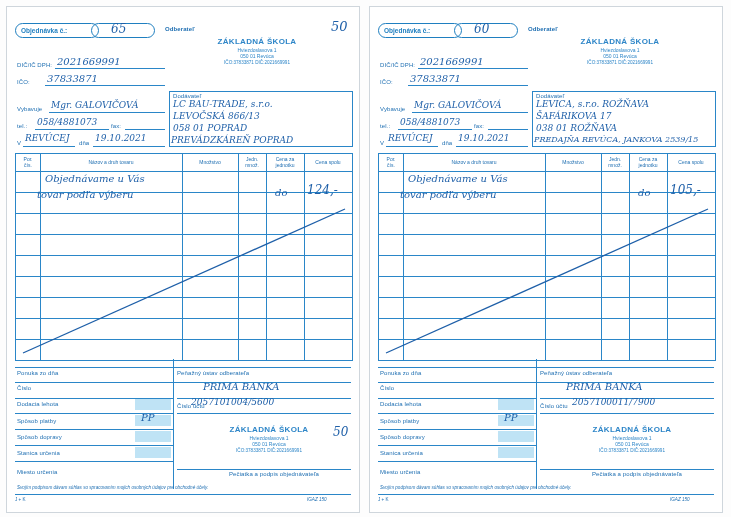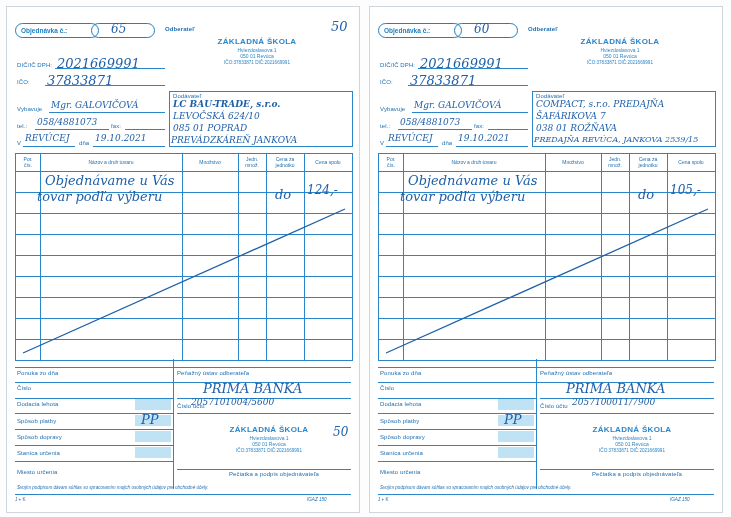--- a/index.html
+++ b/index.html
@@ -5,21 +5,21 @@
   html,body{margin:0;padding:0;background:#ffffff;}
   body{width:731px;height:517px;font-family:"Liberation Sans",sans-serif;overflow:hidden;}
   .page{position:relative;width:731px;height:517px;background:#fdfdfd;}
   .form{position:absolute;top:6px;width:352px;height:505px;background:#fff;border:1px solid #cfd6dc;}
   .form.left{left:6px;}
   .form.right{left:369px;}
   .inner{position:relative;width:100%;height:100%;}
   .prt{position:absolute;color:#1f6fb2;font-size:6px;letter-spacing:.1px;}
   .prt.b{font-weight:bold;}
   
-  .hw{position:absolute;color:#1e5fa8;font-family:"DejaVu Serif",serif;font-style:italic;font-size:13px;white-space:nowrap;}
+  .hw{position:absolute;color:#1e5fa8;font-family:"DejaVu Serif",serif;font-style:italic;font-size:10px;white-space:nowrap;}
   .hw.sm{font-size:9px;}
   .hw.lg{font-size:12px;}
 
   
   .pill{position:absolute;border:1.3px solid #1f7fc0;border-radius:9px;height:13px;display:flex;align-items:center;padding:0 5px;font-size:6.5px;font-weight:bold;color:#1f7fc0;background:#fff;}
   .numbox{position:absolute;border:1.2px solid #1f7fc0;border-radius:9px;width:62px;height:13px;}
 
   .line{position:absolute;background:#2a86c8;height:1px;}
   .vline{position:absolute;background:#2a86c8;width:1px;}
   .box{position:absolute;border:1px solid #2a86c8;}
@@ -67,24 +67,24 @@
     <div class="prt" style="left:10px;top:55px;">DIČ/IČ DPH:</div>
     <div class="hw" style="left:50px;top:49px;">2021669991</div>
     <div class="line" style="left:48px;top:61px;width:110px;"></div>
 
     <div class="prt" style="left:10px;top:72px;">IČO:</div>
     <div class="hw" style="left:40px;top:66px;">37833871</div>
     <div class="line" style="left:38px;top:78px;width:120px;"></div>
 
     <div class="box" style="left:162px;top:84px;width:182px;height:54px;"></div>
     <div class="prt" style="left:166px;top:86px;">Dodávateľ</div>
-    <div class="hw sm" style="left:166px;top:92px;font-weight:bold;">LC BAU-TRADE, s.r.o.</div>
-    <div class="hw sm" style="left:166px;top:104px;">LEVOČSKÁ 624/10</div>
-    <div class="hw sm" style="left:166px;top:116px;">085 01 POPRAD</div>
-    <div class="hw sm" style="left:164px;top:128px;">PREVÁDZKÁREŇ JANKOVA</div>
+    <div class="hw sm" style="left:166px;top:92px;">LC BAU-TRADE, s.r.o.</div>
+    <div class="hw sm" style="left:166px;top:104px;">LEVOČSKÁ 866/13</div>
+    <div class="hw sm" style="left:166px;top:116px;">058 01 POPRAD</div>
+    <div class="hw sm" style="left:164px;top:128px;">PREVÁDZKÁREŇ POPRAD</div>
 
     <div class="prt" style="left:10px;top:99px;">Vybavuje</div>
     <div class="hw sm" style="left:44px;top:93px;">Mgr. GALOVIČOVÁ</div>
     <div class="line" style="left:42px;top:105px;width:116px;"></div>
 
     <div class="prt" style="left:10px;top:116px;">tel.:</div>
     <div class="hw sm" style="left:30px;top:110px;">058/4881073</div>
     <div class="prt" style="left:104px;top:116px;">fax:</div>
     <div class="line" style="left:28px;top:122px;width:74px;"></div>
     <div class="line" style="left:118px;top:122px;width:40px;"></div>
@@ -198,22 +198,22 @@
     <div class="prt" style="left:10px;top:55px;">DIČ/IČ DPH:</div>
     <div class="hw" style="left:50px;top:49px;">2021669991</div>
     <div class="line" style="left:48px;top:61px;width:110px;"></div>
 
     <div class="prt" style="left:10px;top:72px;">IČO:</div>
     <div class="hw" style="left:40px;top:66px;">37833871</div>
     <div class="line" style="left:38px;top:78px;width:120px;"></div>
 
     <div class="box" style="left:162px;top:84px;width:182px;height:54px;"></div>
     <div class="prt" style="left:166px;top:86px;">Dodávateľ</div>
-    <div class="hw sm" style="left:166px;top:92px;">COMPACT, s.r.o. PREDAJŇA</div>
-    <div class="hw sm" style="left:166px;top:104px;">ŠAFÁRIKOVA 7</div>
+    <div class="hw sm" style="left:166px;top:92px;">LEVICA, s.r.o. ROŽŇAVA</div>
+    <div class="hw sm" style="left:166px;top:104px;">ŠAFÁRIKOVA 17</div>
     <div class="hw sm" style="left:166px;top:116px;">038 01 ROŽŇAVA</div>
     <div class="hw sm" style="left:164px;top:128px;font-size:8px;">PREDAJŇA REVÚCA, JANKOVA 2539/15</div>
 
     <div class="prt" style="left:10px;top:99px;">Vybavuje</div>
     <div class="hw sm" style="left:44px;top:93px;">Mgr. GALOVIČOVÁ</div>
     <div class="line" style="left:42px;top:105px;width:116px;"></div>
 
     <div class="prt" style="left:10px;top:116px;">tel.:</div>
     <div class="hw sm" style="left:30px;top:110px;">058/4881073</div>
     <div class="prt" style="left:104px;top:116px;">fax:</div>

